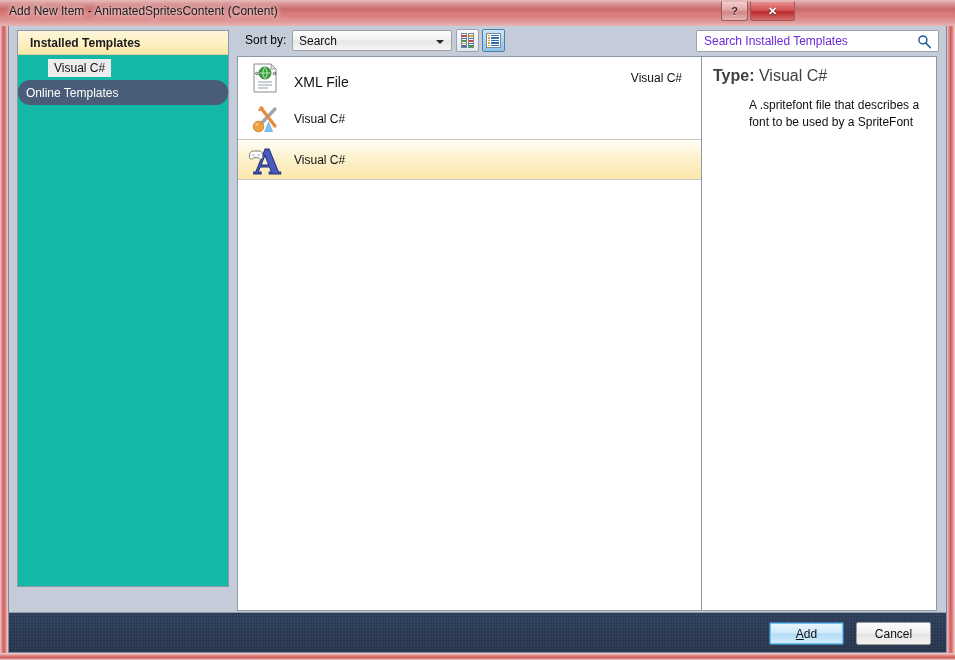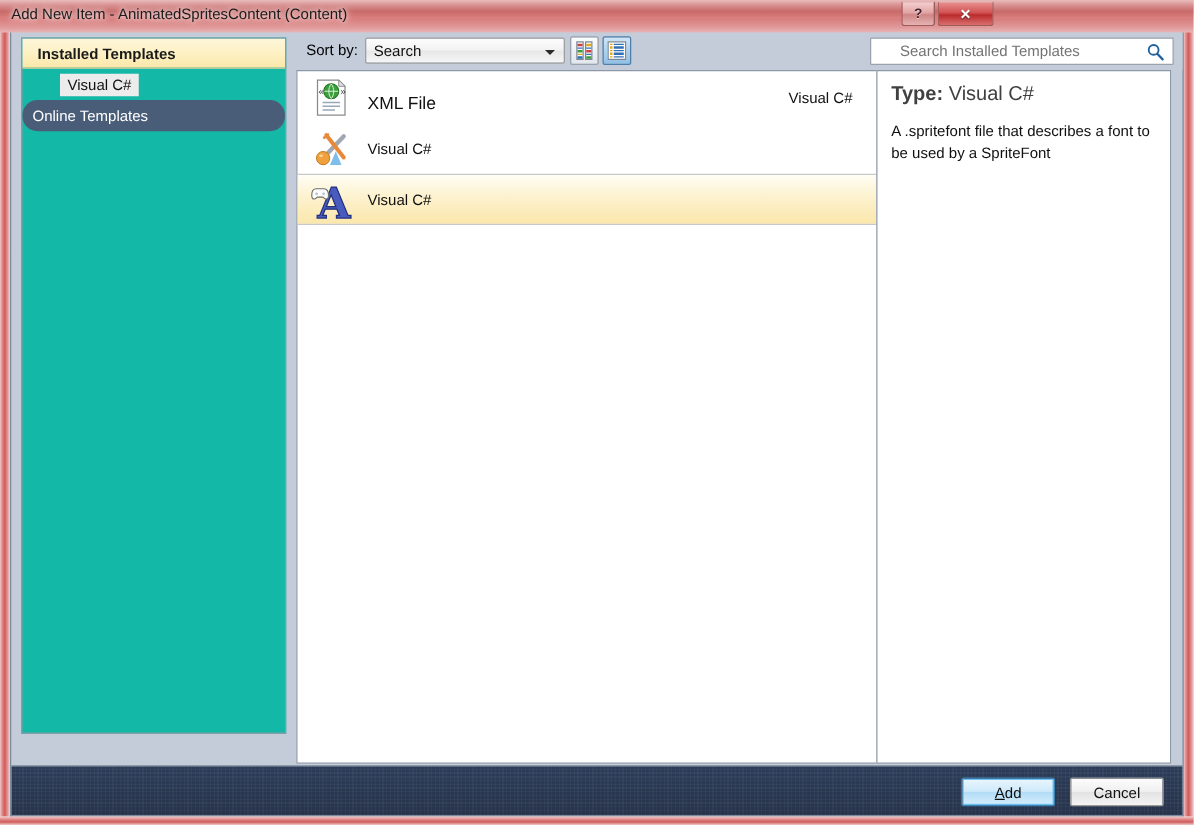--- a/index.html
+++ b/index.html
@@ -148,22 +148,22 @@
   .vb-rowset .r s { display: block; width: 9px; height: 1.5px; background: #2f6fb5; }
 
   .search-box {
     position: absolute; right: 9px; top: 4px;
     width: 243px; height: 22px;
     background: #ffffff;
     border: 1px solid #9aa3ad;
     border-radius: 1px;
   }
   .search-placeholder {
-    position: absolute; left: 23px; top: 3px;
-    font-size: 12px; color: #737373;
+    position: absolute; left: 7px; top: 3px;
+    font-size: 12px; color: #6d28d9;
   }
   .search-icon {
     position: absolute; right: 6px; top: 3px;
     width: 15px; height: 15px;
   }
 
   
   .left-panel {
     position: absolute; left: 8px; top: 4px;
     width: 212px; height: 557px;
@@ -232,21 +232,21 @@
     width: 236px; height: 555px;
     background: #ffffff;
     border: 1px solid #8d99a7;
     padding: 10px 11px;
   }
   .info-type {
     font-size: 16px; color: #404040; margin-bottom: 12px;
   }
   .info-type b { font-weight: bold; }
   .info-desc {
-    font-size: 12px; color: #101010; line-height: 17px;
+    font-size: 12px; color: #101010; line-height: 17px; margin-left: 36px;
   }
 
   
   .name-row {
     position: absolute; left: 0; top: 587px;
     width: 939px; height: 32px;
     background: #c3ccd8;
   }
   .name-label {
     position: absolute; left: 18px; top: 8px;

